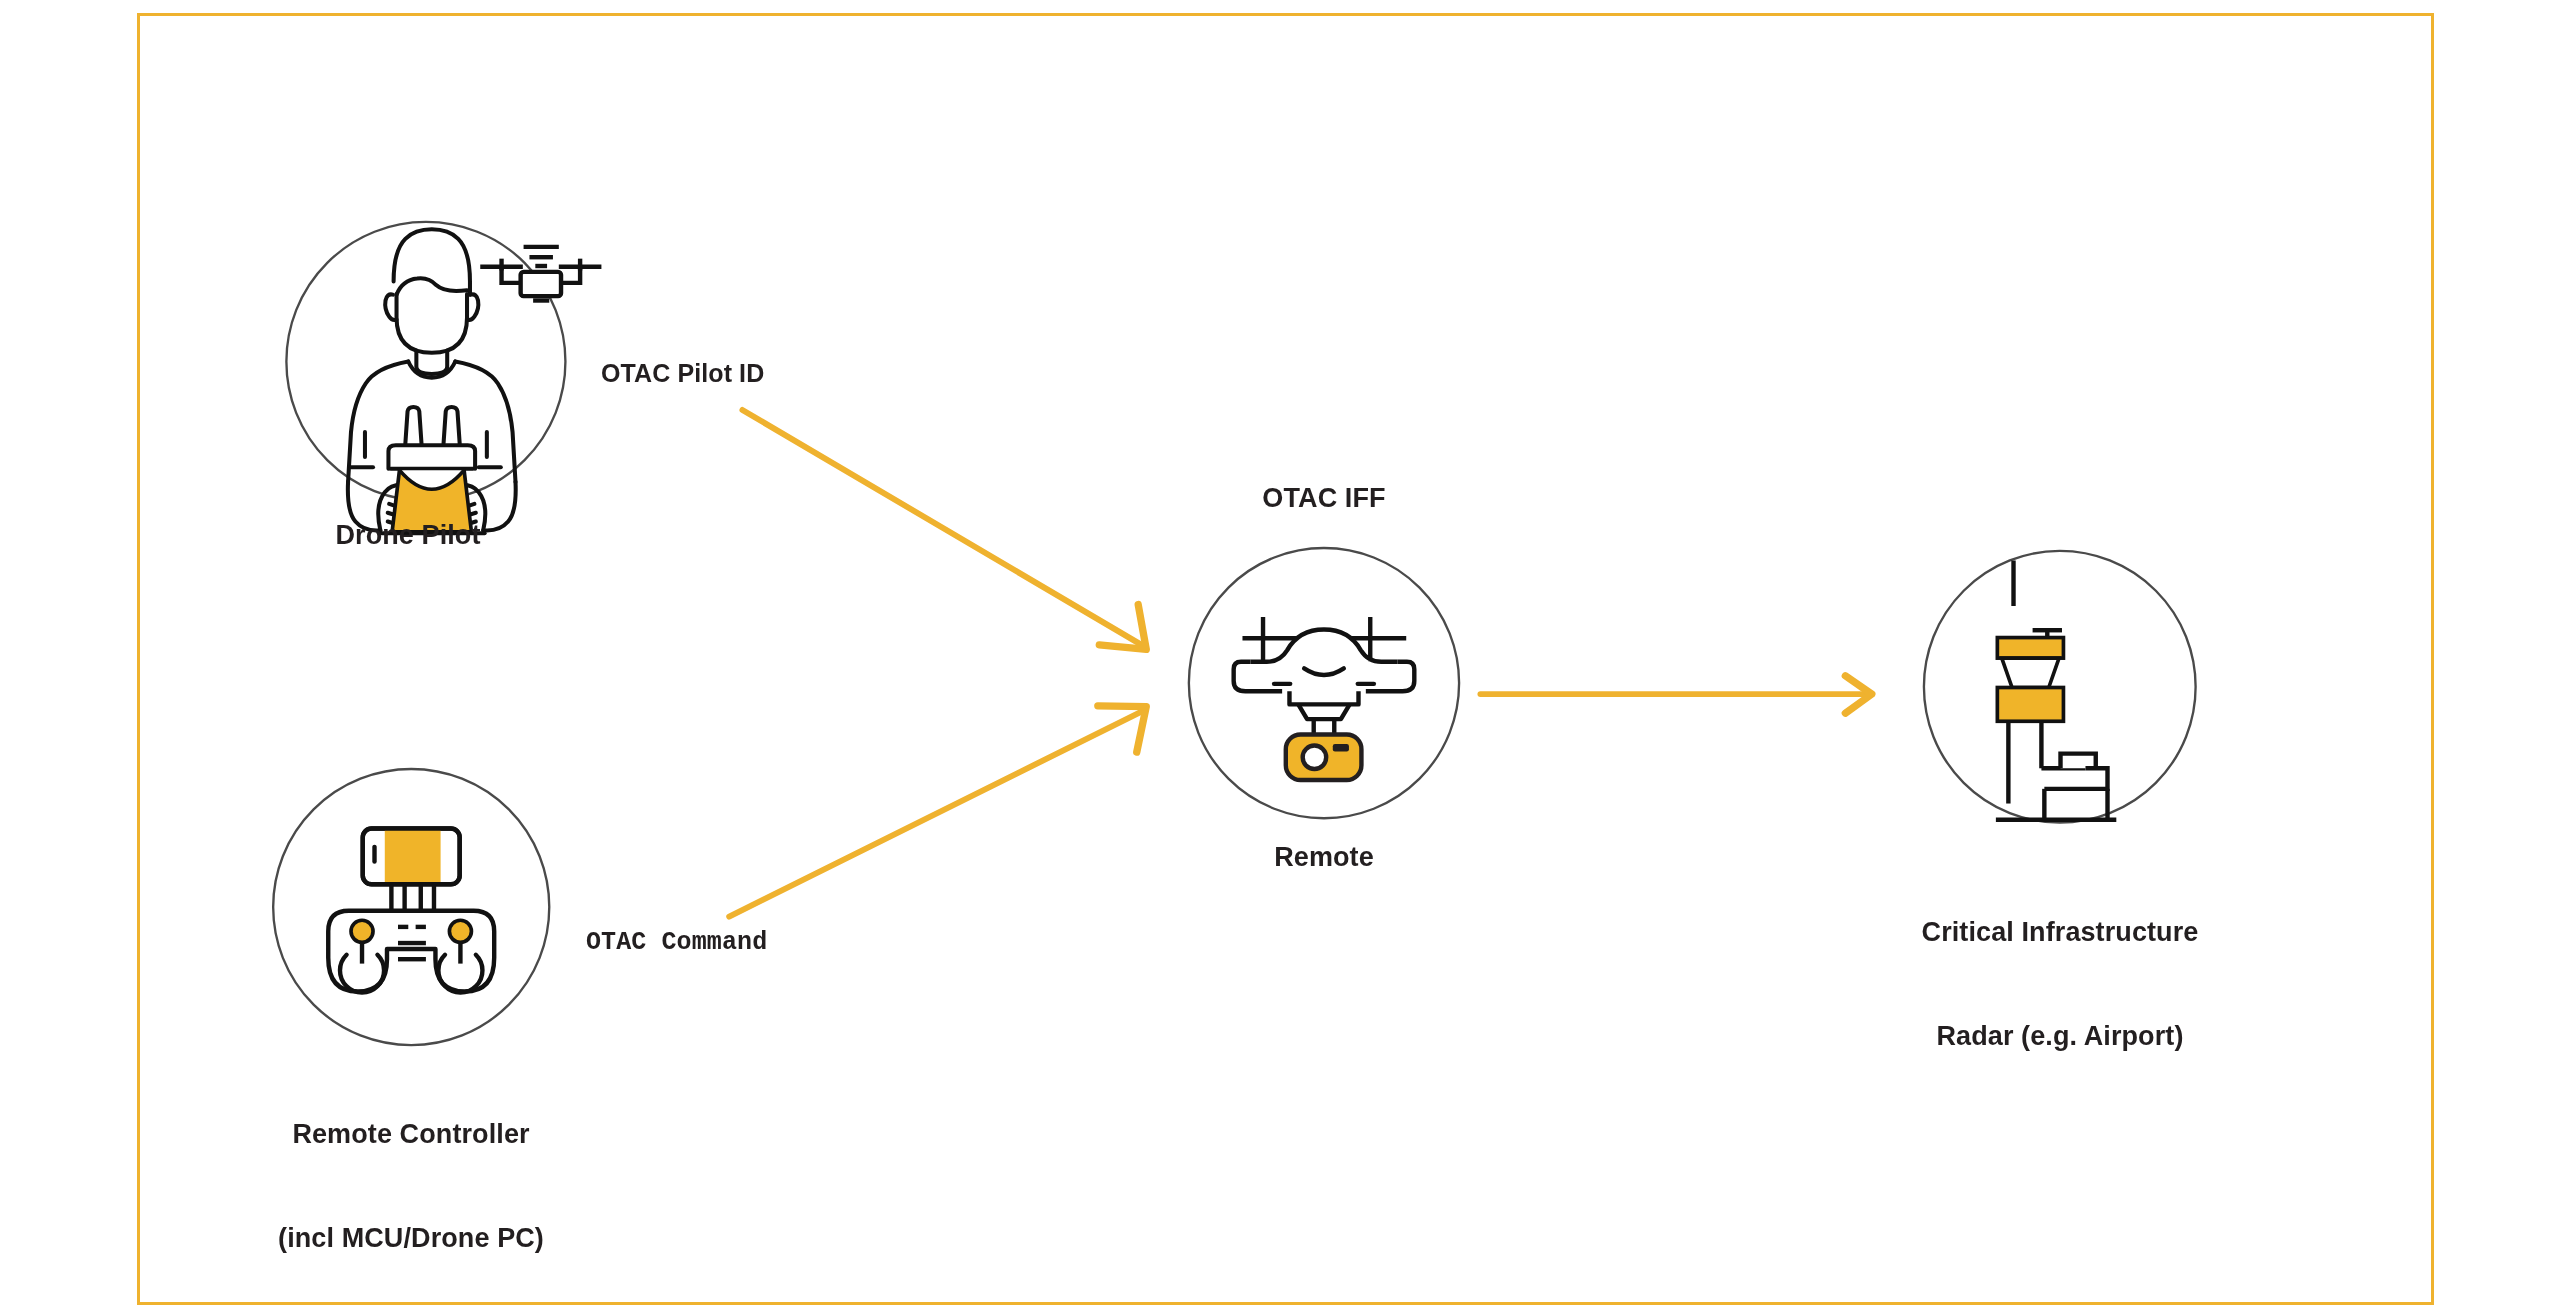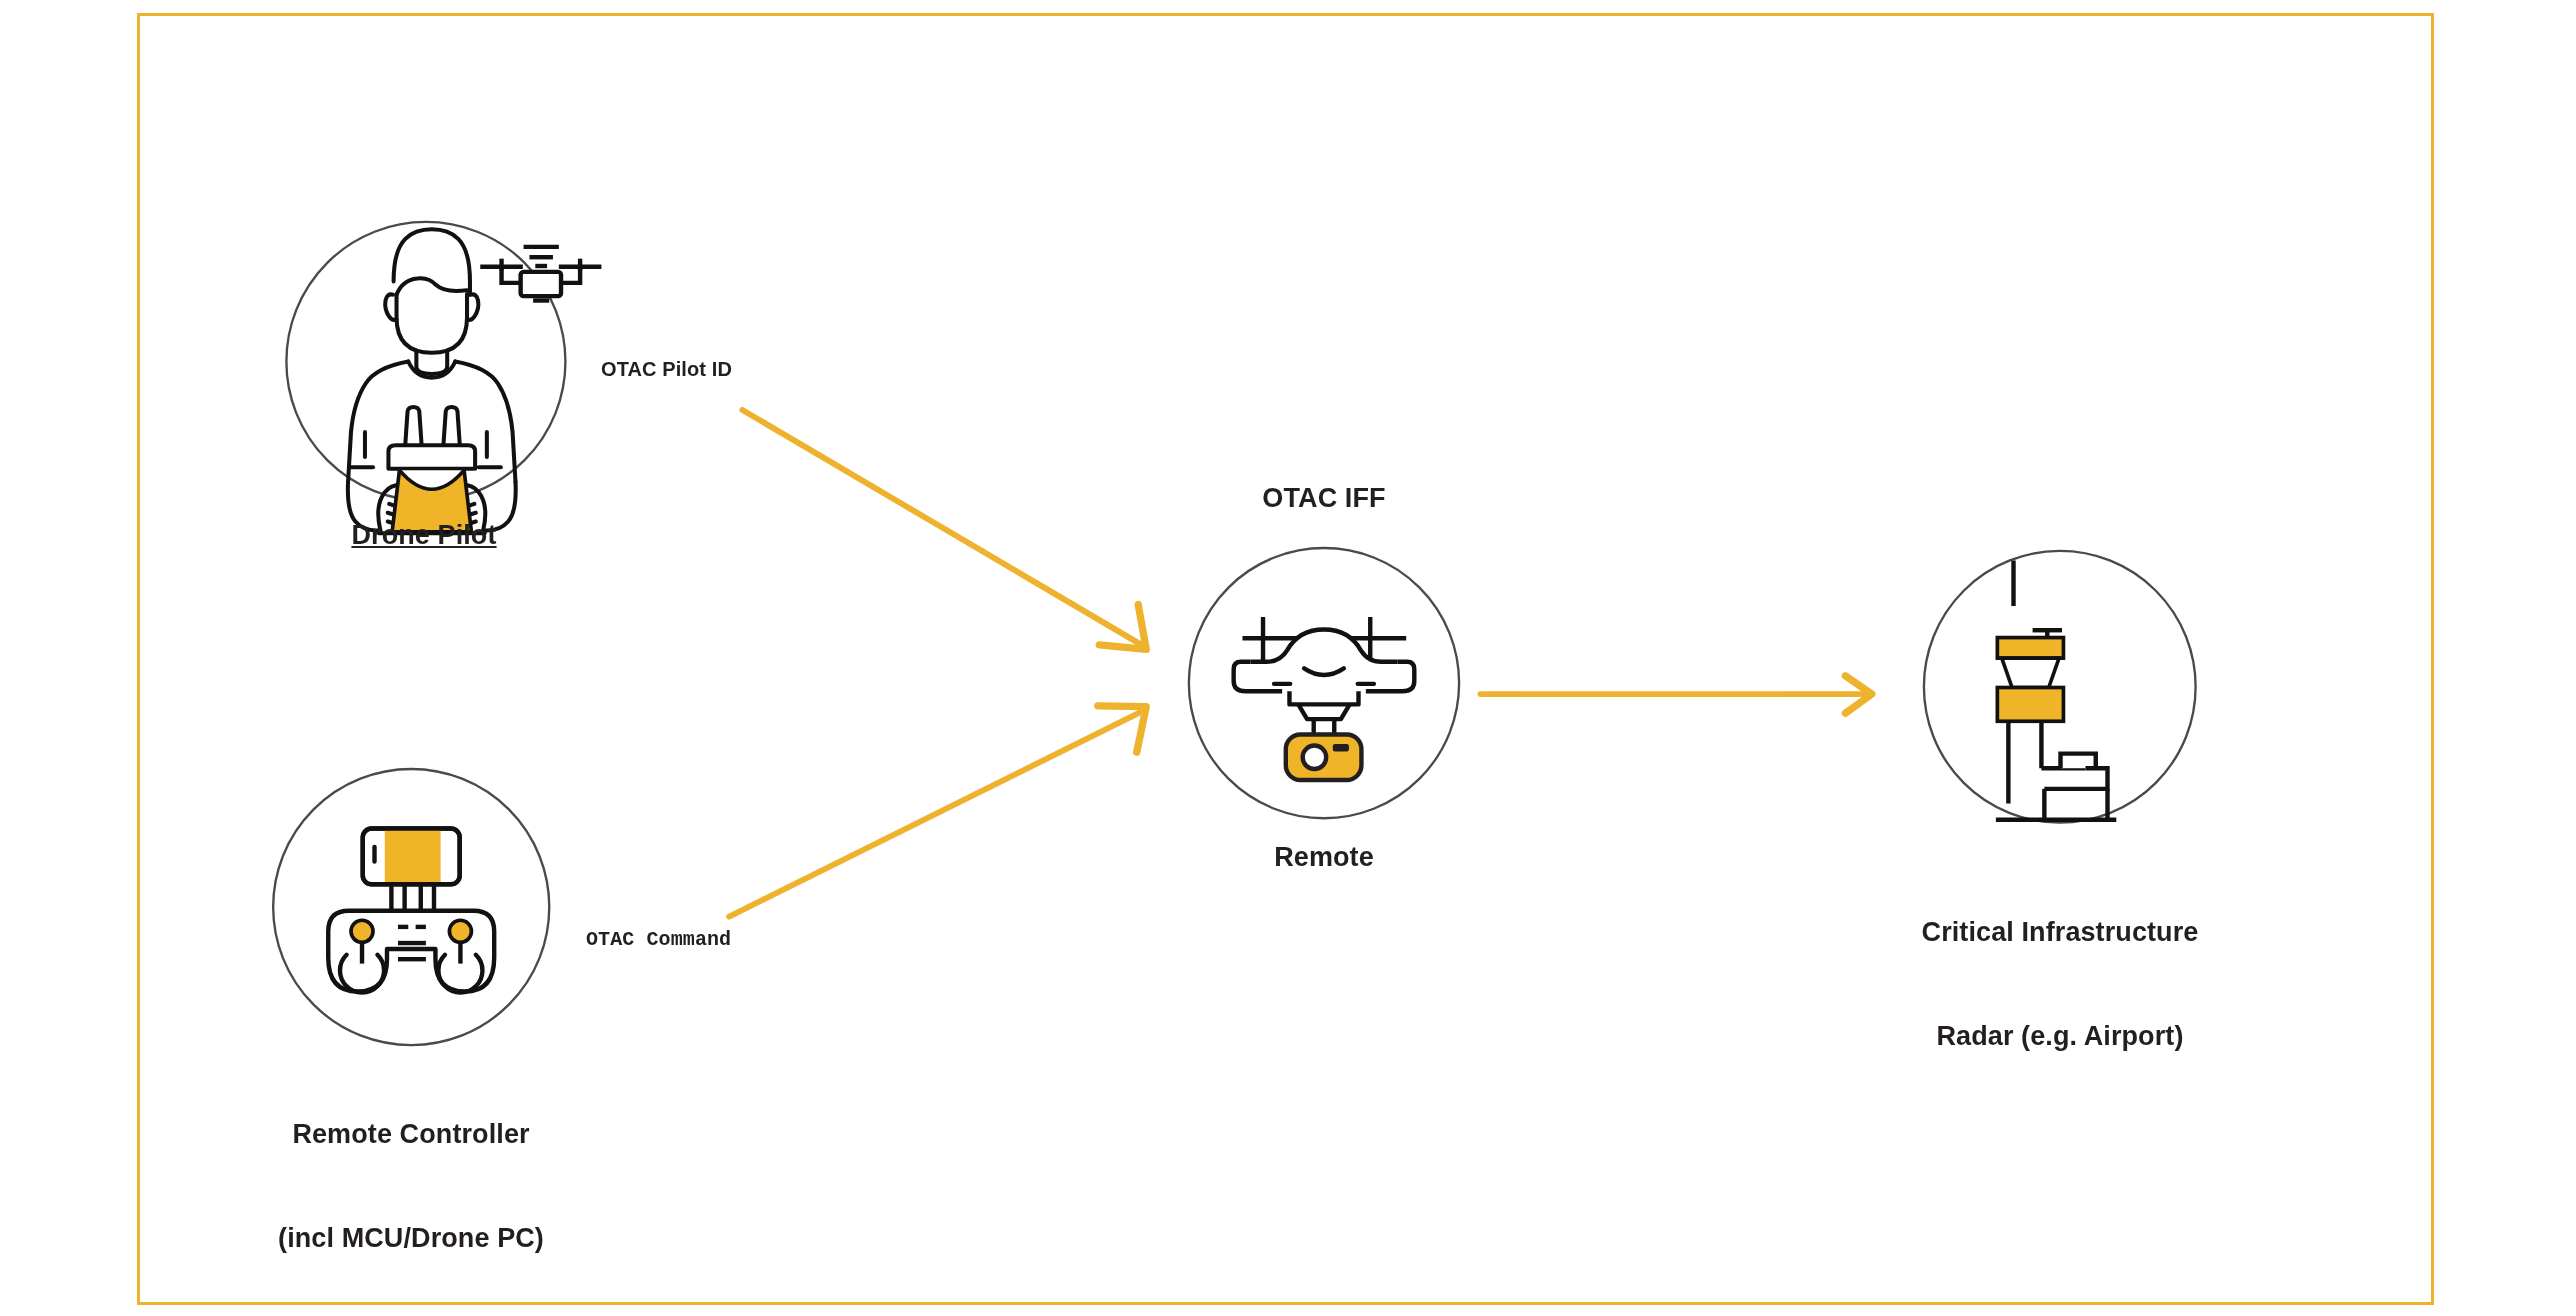--- a/index.html
+++ b/index.html
@@ -52,25 +52,25 @@
     letter-spacing: 0.1px;
     white-space: pre;
     line-height: 1.28;
   }
   .node-caption {
     font-size: 27px;
     text-align: center;
     transform: translateX(-50%);
   }
   .edge-label {
-    font-size: 20px;
+    font-size: 25px;
     font-weight: 700;
   }
 
-  #caption-pilot       { left: 424px;  top: 518px; text-decoration: underline; }
+  #caption-pilot       { left: 408px;  top: 518px; }
   #caption-controller  { left: 411px;  top: 1048px; }
   #caption-drone       { left: 1324px; top: 840px; }
   #caption-radar       { left: 2060px; top: 846px; }
 
   #label-pilot-id      { left: 601px;  top: 357px; }
   #label-command       { left: 586px;  top: 927px; font-family: Liberation Mono, monospace; }
   #label-iff           { left: 1324px; top: 481px; transform: translateX(-50%); font-size: 27px; text-align:left; }
 </style>
 </head>
 <body>

